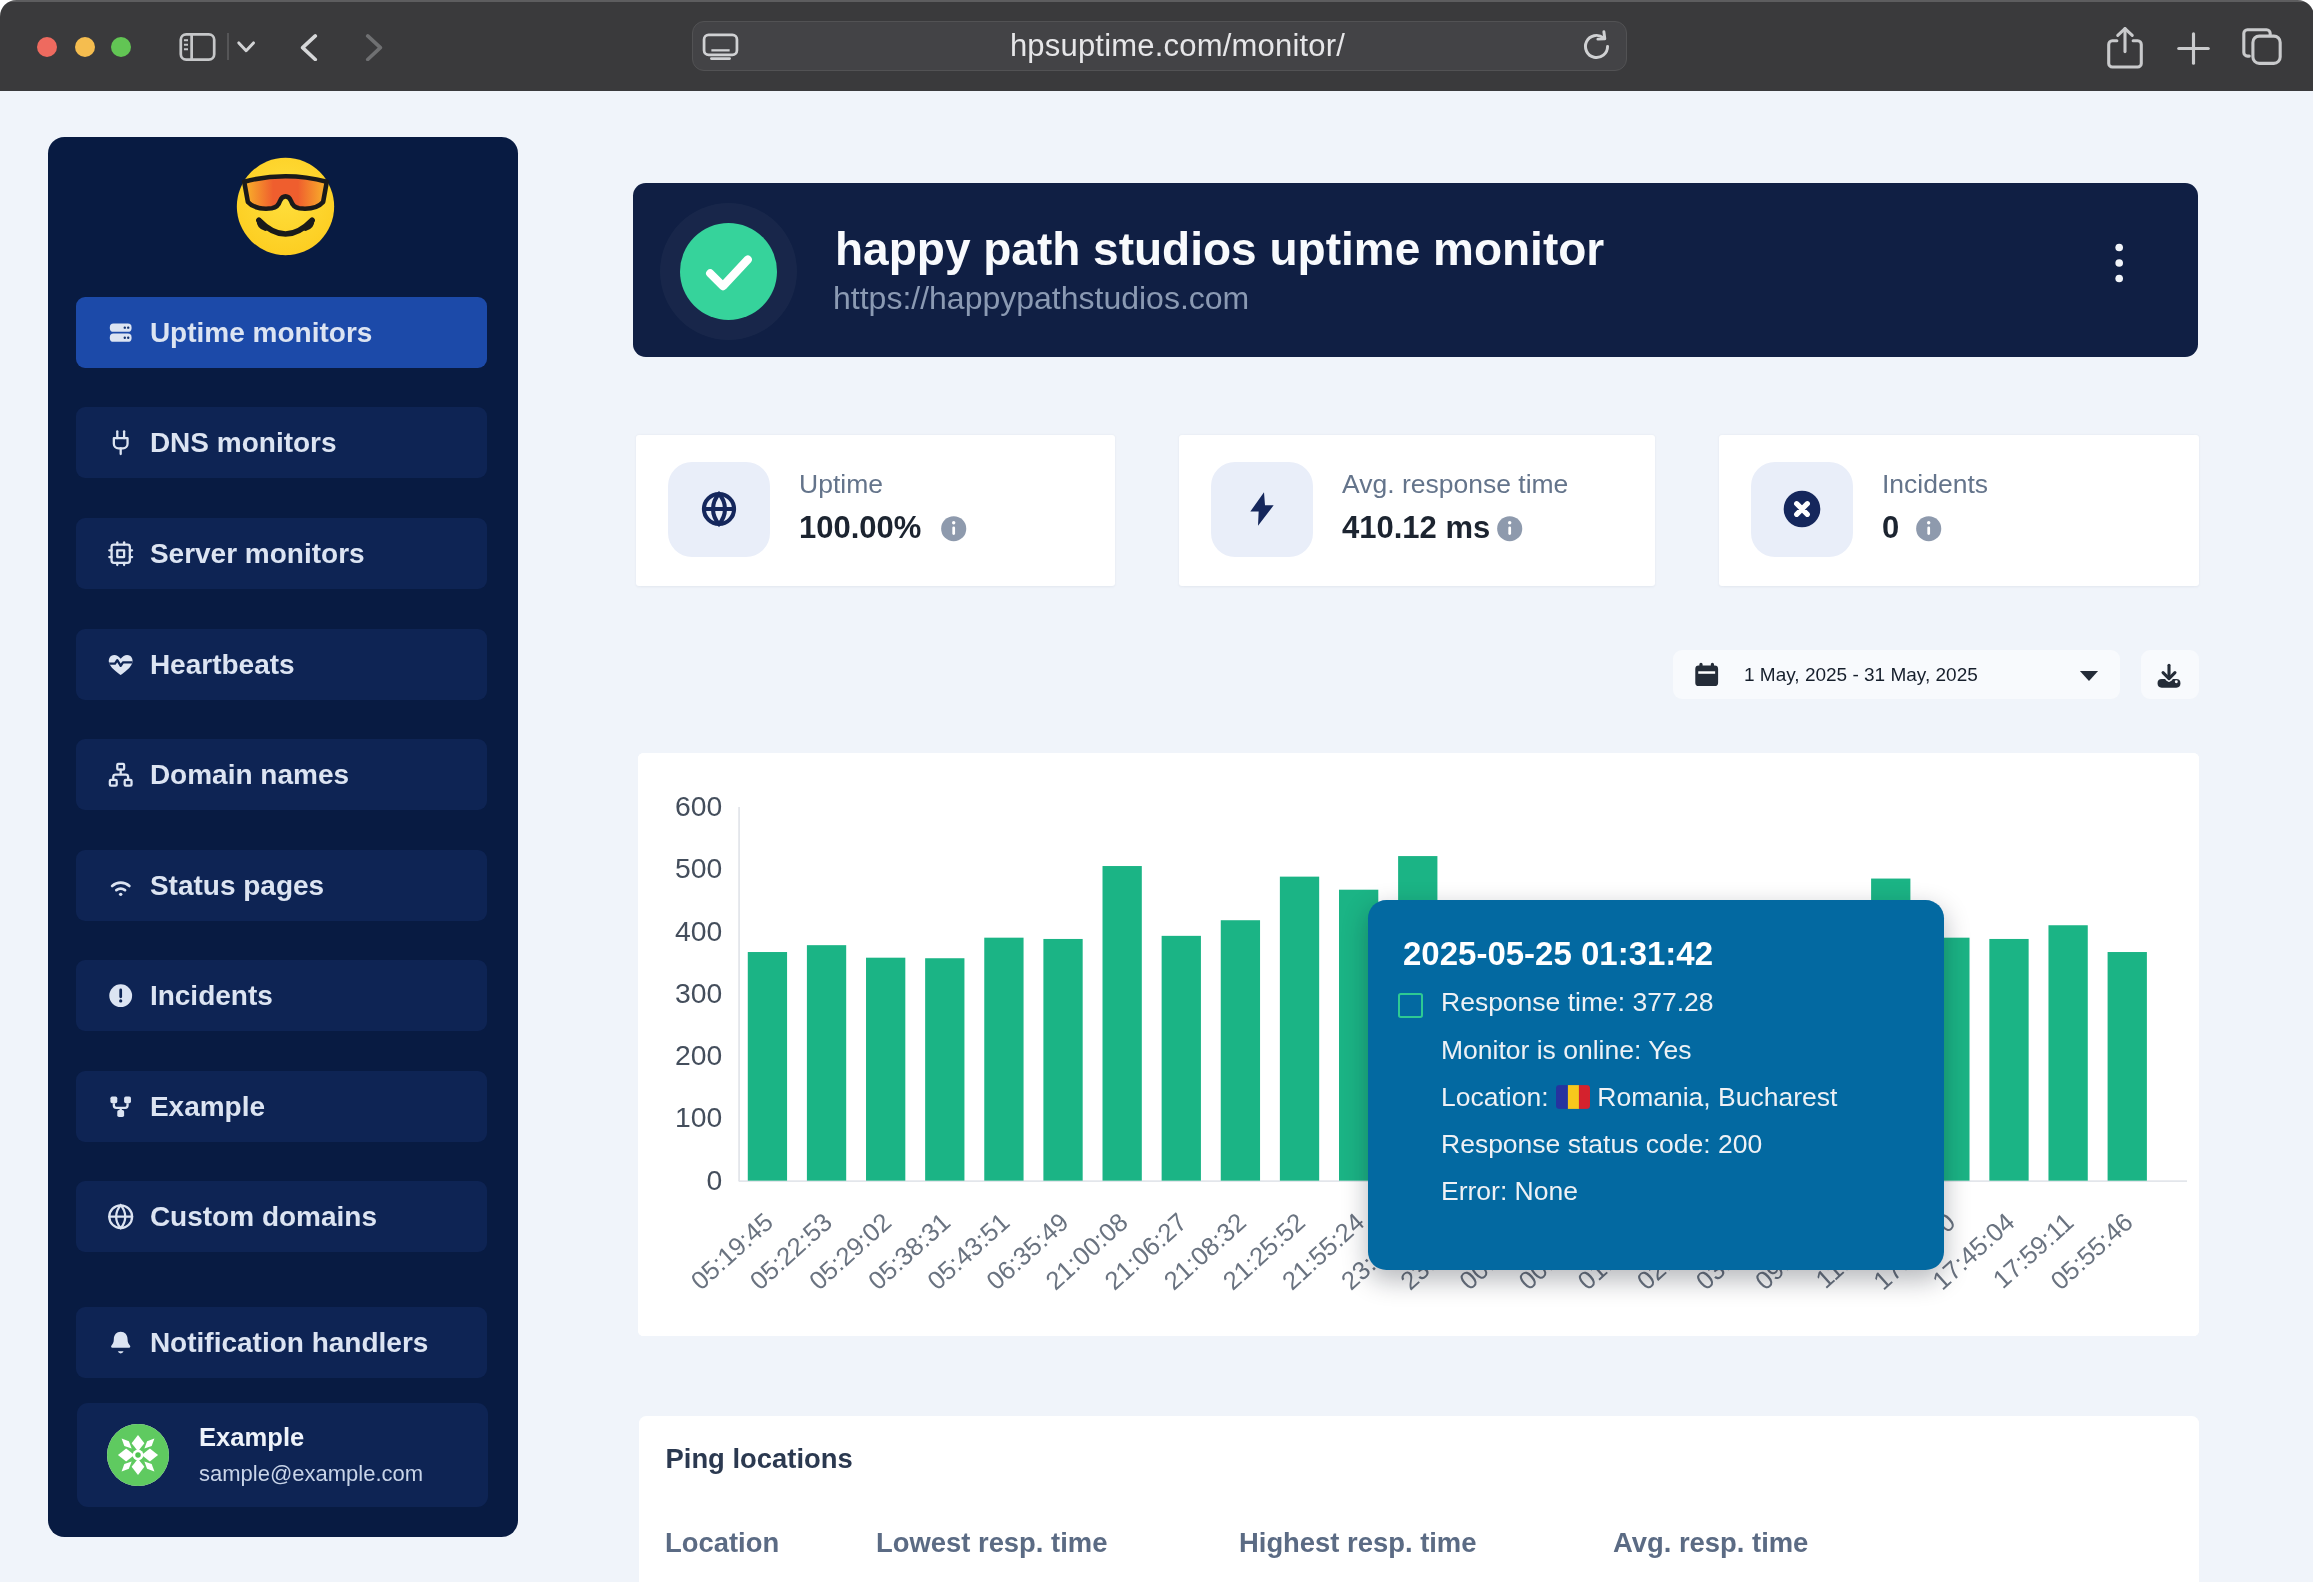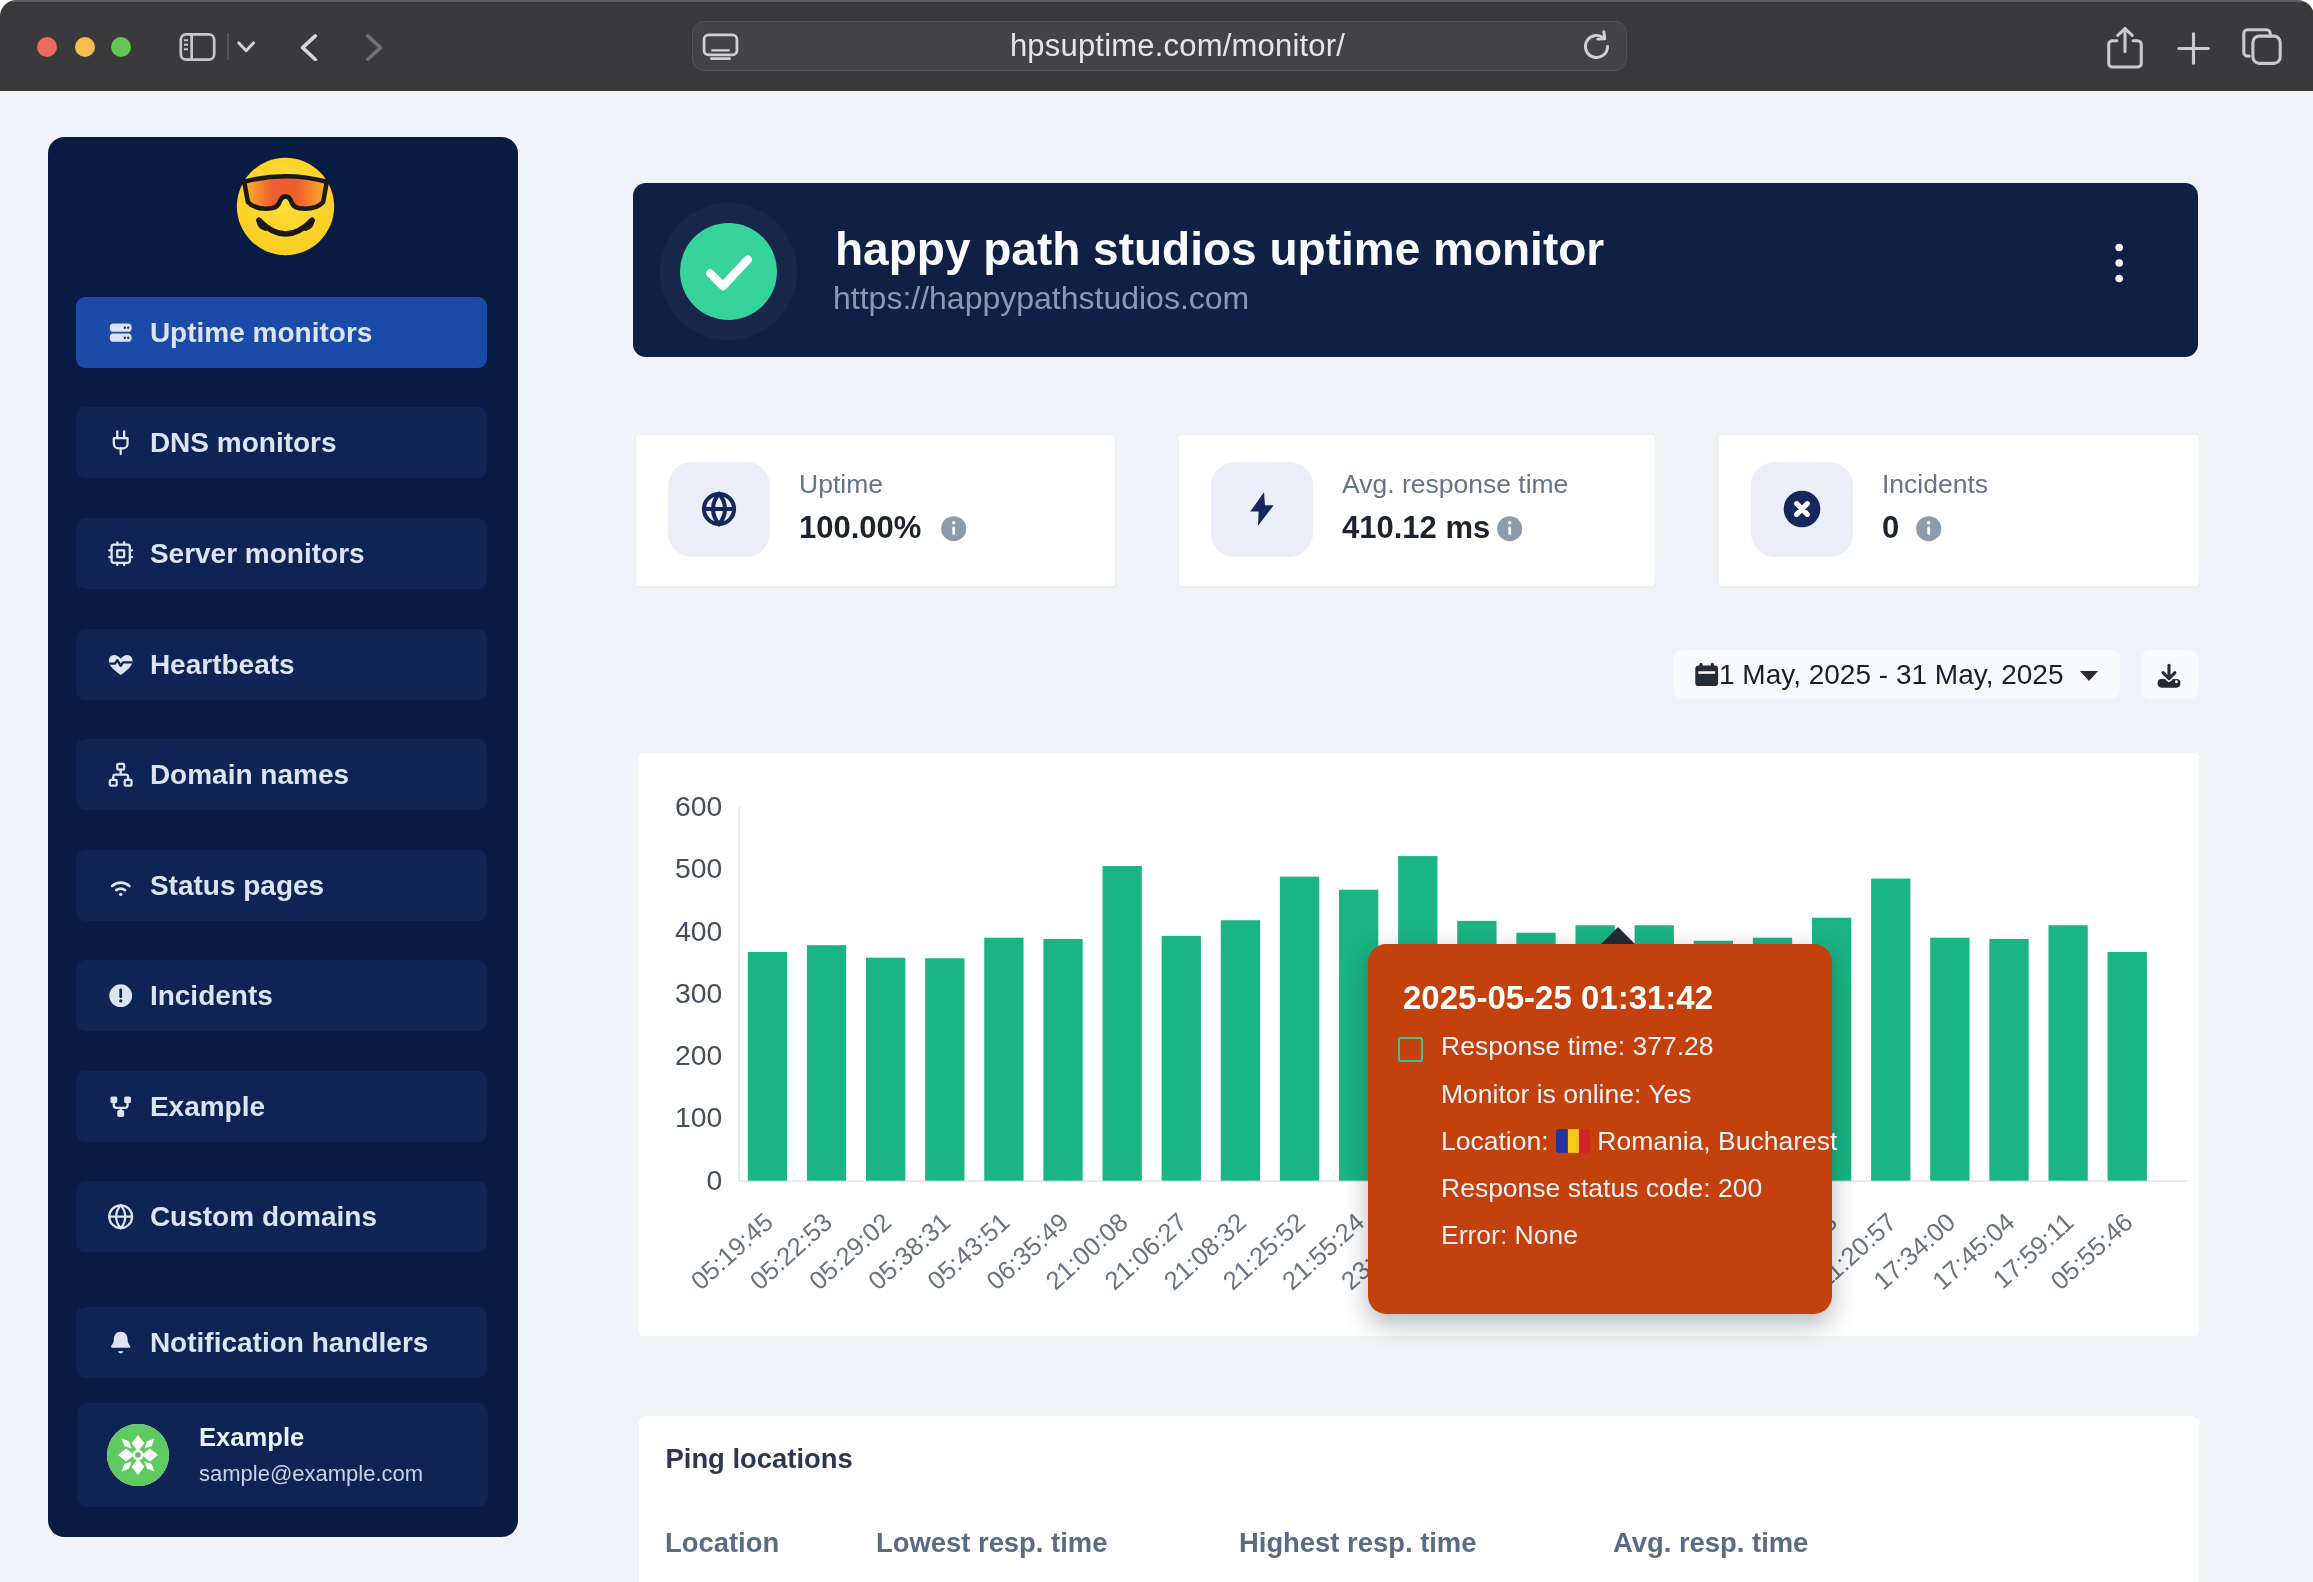--- a/index.html
+++ b/index.html
@@ -26,21 +26,21 @@
 .scard{position:absolute;top:435px;height:151px;background:#ffffff;border-radius:3px;box-shadow:0 0.9px 2.7px rgba(15,30,70,0.06);}
 .tile{position:absolute;left:32px;top:26.5px;width:102px;height:95px;border-radius:24px;background:#e9eef9;display:flex;align-items:center;justify-content:center;}
 .slabel{position:absolute;left:163px;top:34px;font-size:26.5px;color:#64748b;}
 .sval{position:absolute;left:163px;top:75px;font-size:31px;font-weight:700;color:#1c2430;}
 
 .pick{position:absolute;top:650px;height:49px;background:#f8fafd;border-radius:9.1px;}
 
 #chartwrap{position:absolute;left:638px;top:753px;width:1561px;height:583px;background:#ffffff;border-radius:5.5px;}
 
 #tipcaret{position:absolute;left:1606px;top:932px;width:24px;height:24px;background:#222b37;transform:rotate(45deg);z-index:5;}
-#tip{position:absolute;left:1368px;top:944px;width:464px;height:370px;background:#c2410c;border-radius:18.3px;z-index:6;color:#eef1f5;box-shadow:0 9.1px 25.6px rgba(10,16,30,0.30);}
+#tip{position:absolute;left:1368px;top:900px;width:576px;height:370px;background:#0369a1;border-radius:18.3px;z-index:6;color:#eef1f5;box-shadow:0 9.1px 25.6px rgba(10,16,30,0.30);}
 .tiprow{position:absolute;left:73px;font-size:26.5px;white-space:nowrap;}
 
 #ping{position:absolute;left:639px;top:1416px;width:1560px;height:166px;background:#ffffff;border-radius:7.3px 7.3px 0 0;}
 .th{position:absolute;top:1527px;font-size:27.4px;font-weight:700;color:#5b6b84;}
 </style></head><body>
 <div id="stage">
 
 <div id="chrome">
       <div style="position:absolute;left:0;top:0;width:100%;height:1.8px;background:rgba(255,255,255,0.18);border-radius:16.4px 16.4px 0 0;"></div>
   <div class="tl" style="left:37px;background:#ee6a5f;"></div>
@@ -287,21 +287,21 @@
         <rect x="10.8" y="10" width="2.4" height="7.5" rx="1.2" fill="#fff"></rect>
         <circle cx="12" cy="6.8" r="1.5" fill="#fff"></circle>
       </svg>
 </div>
 
 <div class="pick" style="left:1673px;width:447px;">
   <svg class="abs" style="left:20px;top:11px;" width="27.4" height="27.4" viewBox="0 0 24 24" fill="#242c38">
         <path d="M7 1.5 a1.4 1.4 0 0 1 1.4 1.4 V4 h7.2 V2.9 a1.4 1.4 0 0 1 2.8 0 V4 h0.6 A3 3 0 0 1 22 7 v12 a3 3 0 0 1-3 3 H5 a3 3 0 0 1-3-3 V7 a3 3 0 0 1 3-3 h0.6 V2.9 A1.4 1.4 0 0 1 7 1.5z"></path>
         <rect x="4.6" y="9" width="14.8" height="2.2" fill="#fff"></rect>
       </svg>
-  <div class="abs" style="left:46px;top:0;height:49px;line-height:49px;font-size:28px;font-weight:500;color:#161f2c;white-space:nowrap;">1 May, 2025 - 31 May, 2025</div>
+  <div class="abs" style="left:71px;top:0;height:49px;line-height:49px;font-size:19px;font-weight:500;color:#161f2c;white-space:nowrap;">1 May, 2025 - 31 May, 2025</div>
   <svg class="abs" style="left:406px;top:20px;" width="20" height="12" viewBox="0 0 22 13">
         <path d="M1 1 L11 12 L21 1 z" fill="#242c38"></path>
       </svg>
 </div>
 <div class="pick" style="left:2141px;width:58px;">
   <svg class="abs" style="left:16.4px;top:12.8px;" width="24" height="25.6" viewBox="0 0 26 28">
     <rect x="0.5" y="17.5" width="25" height="9.5" rx="4.5" fill="#242c38"></rect>
     <g fill="none" stroke="#f8fafd" stroke-width="7" stroke-linecap="round" stroke-linejoin="round">
           <path d="M13 2.5 v14"></path>
           <path d="M6.5 10.5 L13 17 L19.5 10.5"></path>

